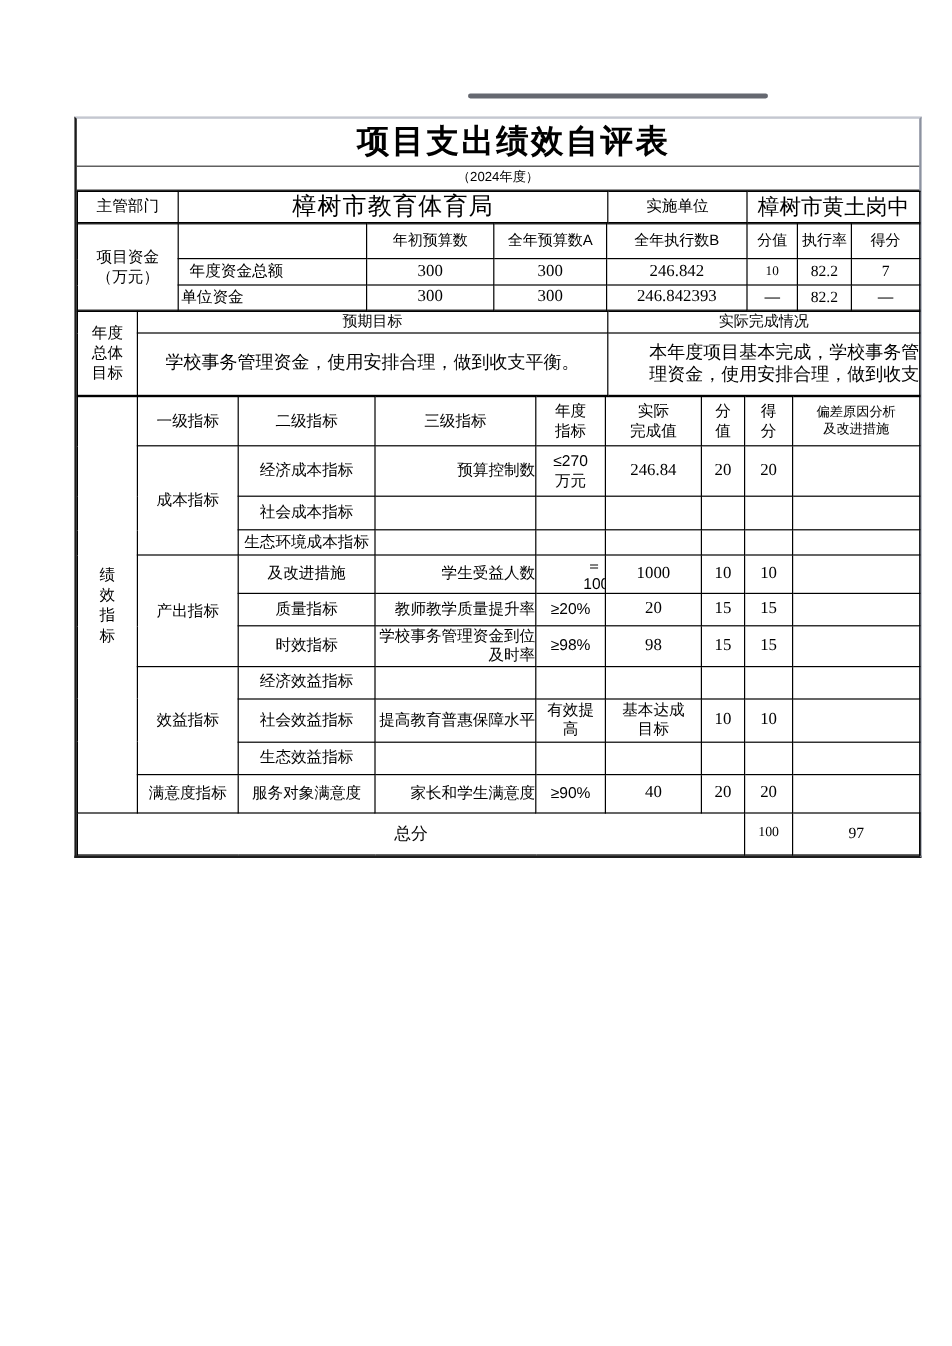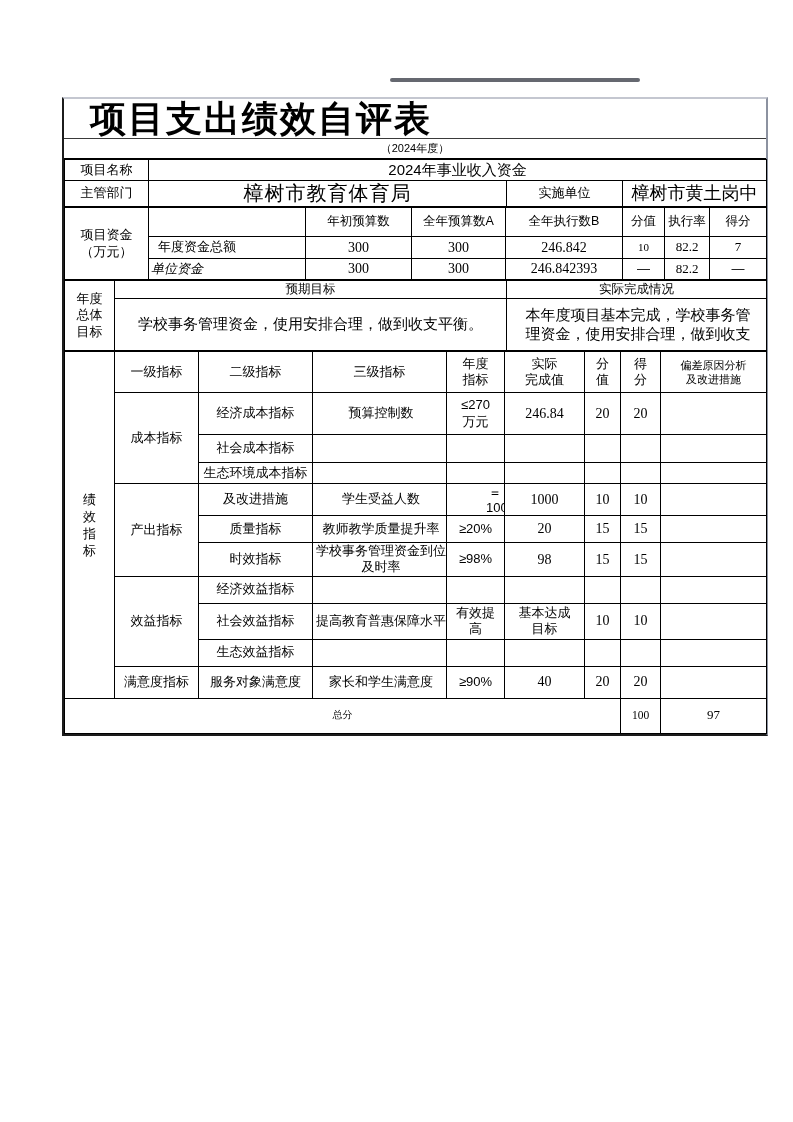--- a/index.html
+++ b/index.html
@@ -1,30 +1,30 @@
 <!DOCTYPE html>
 <html><head>
 <meta charset="utf-8">
 <style>
   html,body{margin:0;padding:0;background:#ffffff;}
   .page{position:relative;width:793px;height:1122px;background:#ffffff;overflow:hidden;
         font-family:"Liberation Sans",sans-serif;color:#000;}
   .artifact{position:absolute;left:390px;top:78px;width:250px;height:4px;background:#4a4d57;opacity:.85;border-radius:2px;}
   .doc{position:absolute;left:62px;top:97px;width:702px;background:#fff;
        border:2px solid #1c1c1c;border-top-color:#c4c7d0;border-right-color:#8c92a0;}
-  .titlebar{height:39px;line-height:39px;text-align:left;font-size:36px;font-weight:700;
+  .titlebar{height:39px;line-height:39px;text-align:center;font-size:27px;font-weight:700;
             letter-spacing:2px;border-bottom:1px solid #3a3a3a;padding-left:26px;}
   .subtitlebar{height:19px;line-height:19px;text-align:center;font-size:11px;border-bottom:1px solid #000;}
   table{width:702px;border-collapse:collapse;table-layout:fixed;}
   td{border:1px solid #000;text-align:center;vertical-align:middle;font-size:13px;
      padding:0;position:relative;overflow:hidden;line-height:1.25;}
   .pre{white-space:pre-line;}
-  .tl{text-align:center;padding-left:3px;font-family:Liberation Serif, serif;}
+  .tl{text-align:right;padding-left:3px;font-family:Liberation Serif, serif;}
   .ind8{text-align:left;padding-left:9px;}
-  .ind2{text-align:left;padding-left:2px;font-style:italic;}
+  .ind2{text-align:left;padding-left:2px;}
   .num{font-family:"Liberation Serif",serif;font-size:14px;}
   .sm{font-size:11px;}
   .mid{font-size:12.5px;}
   .big15{font-size:15px;}
   .big17{font-size:20px;letter-spacing:1px;}
   .big18{font-size:18px;}
   .goaltext{font-size:15px;}
   .devhdr{font-size:11px;line-height:1.3;}
   .side{line-height:17px;font-size:13px;letter-spacing:0;}
   .clip{height:29px;overflow:hidden;line-height:15px;margin-left:39px;}
@@ -44,24 +44,20 @@
     <div class="subtitlebar">（2024年度）</div>
 
     <table>
       <colgroup>
           <col style="width:84px">
           <col style="width:358px">
           <col style="width:116px">
           <col style="width:144px">
         </colgroup>
       <tbody>
-          <tr style="height:21px">
-        <td>项目名称</td>
-        <td colspan="3" class="big15">2024年事业收入资金</td>
-      </tr>
       <tr style="height:21px">
         <td>主管部门</td>
         <td class="big17">樟树市教育体育局</td>
         <td>实施单位</td>
         <td class="big18">樟树市黄土岗中</td>
       </tr>
     </tbody>
       </table>
 
     <table>
@@ -261,21 +257,21 @@
         <td>服务对象满意度</td>
         <td class="tl">家长和学生满意度</td>
         <td>≥90%</td>
         <td class="num">40</td>
         <td class="num">20</td>
         <td class="num">20</td>
         <td></td>
       </tr>
 
       <tr style="height:35px">
-        <td colspan="7" style="font-size:10px">总分</td>
+        <td colspan="7" style="font-size:14px">总分</td>
         <td class="num sm" style="font-size:11.5px">100</td>
         <td class="num" style="font-size:13px">97</td>
         <td></td>
       </tr>
     </tbody>
       </table>
 
   </div>
 
 

